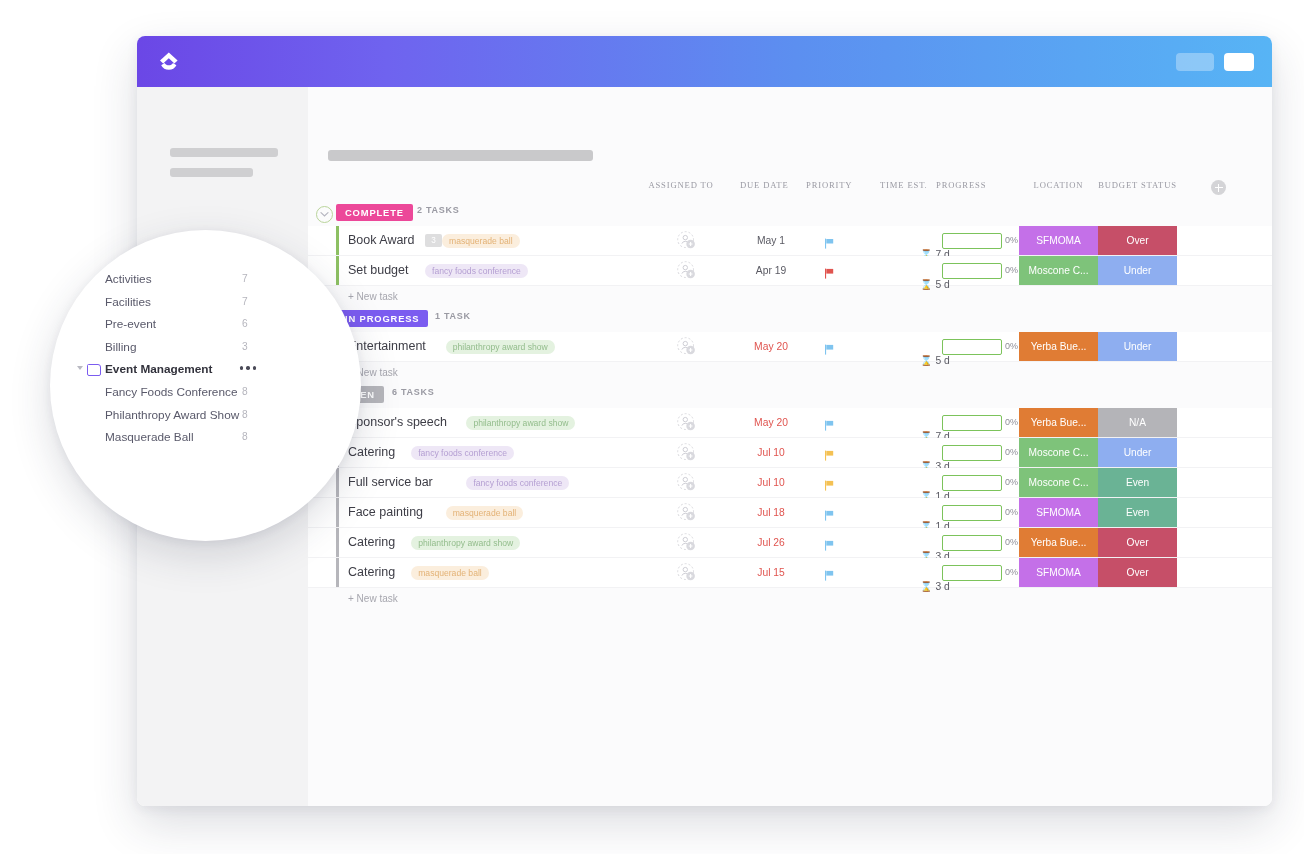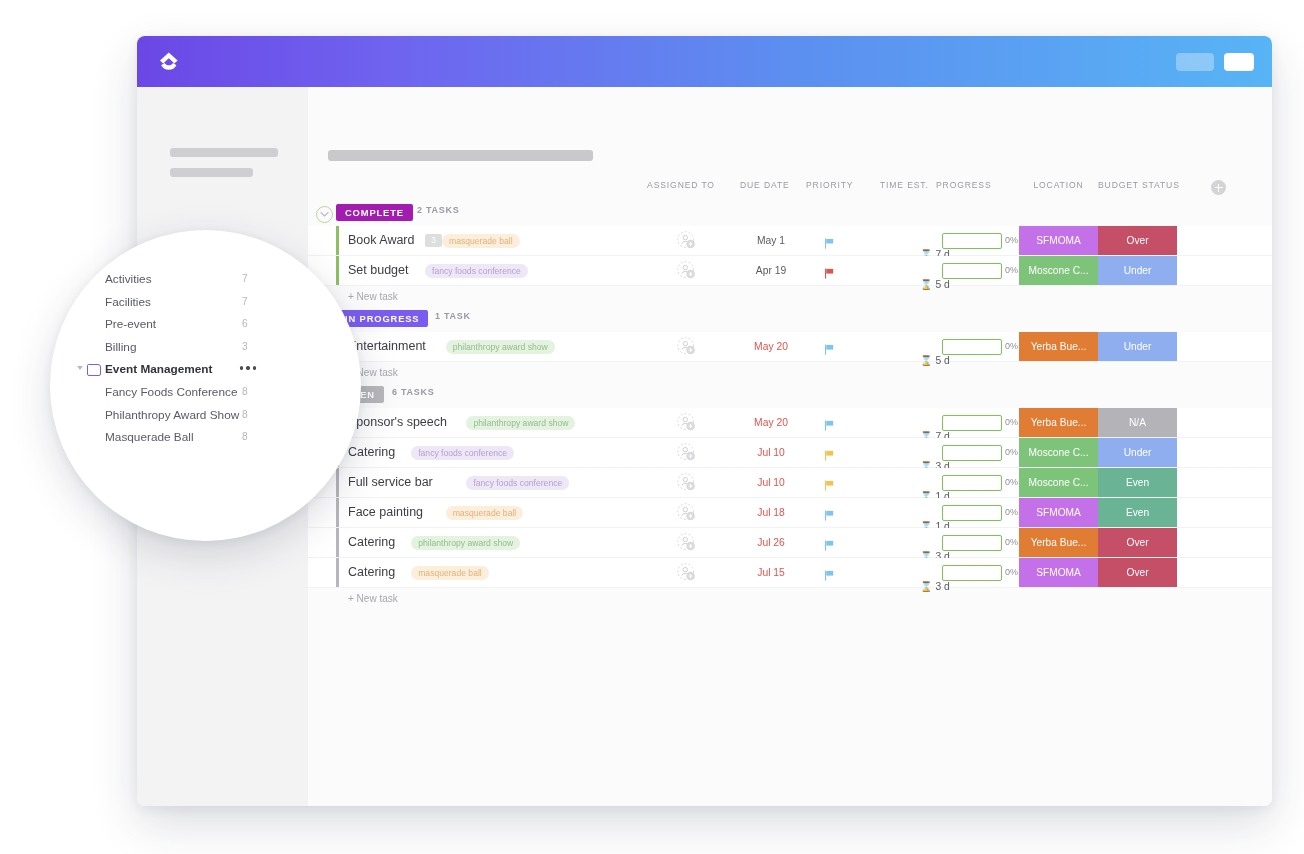--- a/index.html
+++ b/index.html
@@ -45,21 +45,21 @@
   
   .main{
     position:absolute;left:171px;top:51px;width:964px;height:719px;
     background:#fbfbfc;
   }
   .sk.title{left:20px;top:63px;width:265px;height:11px;background:#c9c9cb;}
 
   
   .tbl{position:absolute;left:0;top:93px;width:964px;}
   .colhead{
-    position:relative;height:24px;
+    position:relative;height:24px;font-family:Liberation Serif, serif;
   }
   .colhead span{
     position:absolute;top:0;font-size:8.6px;letter-spacing:.85px;color:#9a9aa3;
     text-transform:uppercase;white-space:nowrap;
   }
   .grp{position:relative;margin-top:0;}
   .grp-head{position:relative;height:22px;}
   .caret{
     position:absolute;left:8px;top:2px;width:15px;height:15px;border-radius:50%;
     border:1px solid #b9d49a;
@@ -213,21 +213,21 @@
           <span style="left:790px;width:79px;text-align:center;">BUDGET STATUS</span>
           <span class="addcol"></span>
         </div>
         <div class="grp">
           <div class="grp-head">
             <span class="caret">
               <svg width="9" height="7" viewBox="0 0 9 7">
                 <path d="M1 1.6 L4.5 5 L8 1.6" fill="none" stroke="#b6b6c0" stroke-width="1.2" stroke-linecap="round"></path>
               </svg>
             </span>
-            <span class="tag" style="background:#a21caf">COMPLETE</span>
+            <span class="tag" style="background:#ec4899">COMPLETE</span>
             <span class="cnt" style="left:109px">2 TASKS</span>
           </div>
           <div class="rows">
             <div class="row">
               <span class="stripe" style="background:#8dc063"></span>
               <span class="rowname">Book Award</span>
               <span class="numbadge" style="left:117px">3</span>
               <span class="sub" style="left:134px;background:#fbeedd;color:#e3b276">masquerade ball</span>
               <span class="avatar"><svg width="19" height="19" viewBox="0 0 19 19">
                   <circle cx="8.6" cy="8.6" r="7.9" fill="none" stroke="#d7d7dc" stroke-width="1" stroke-dasharray="2 2"></circle>

